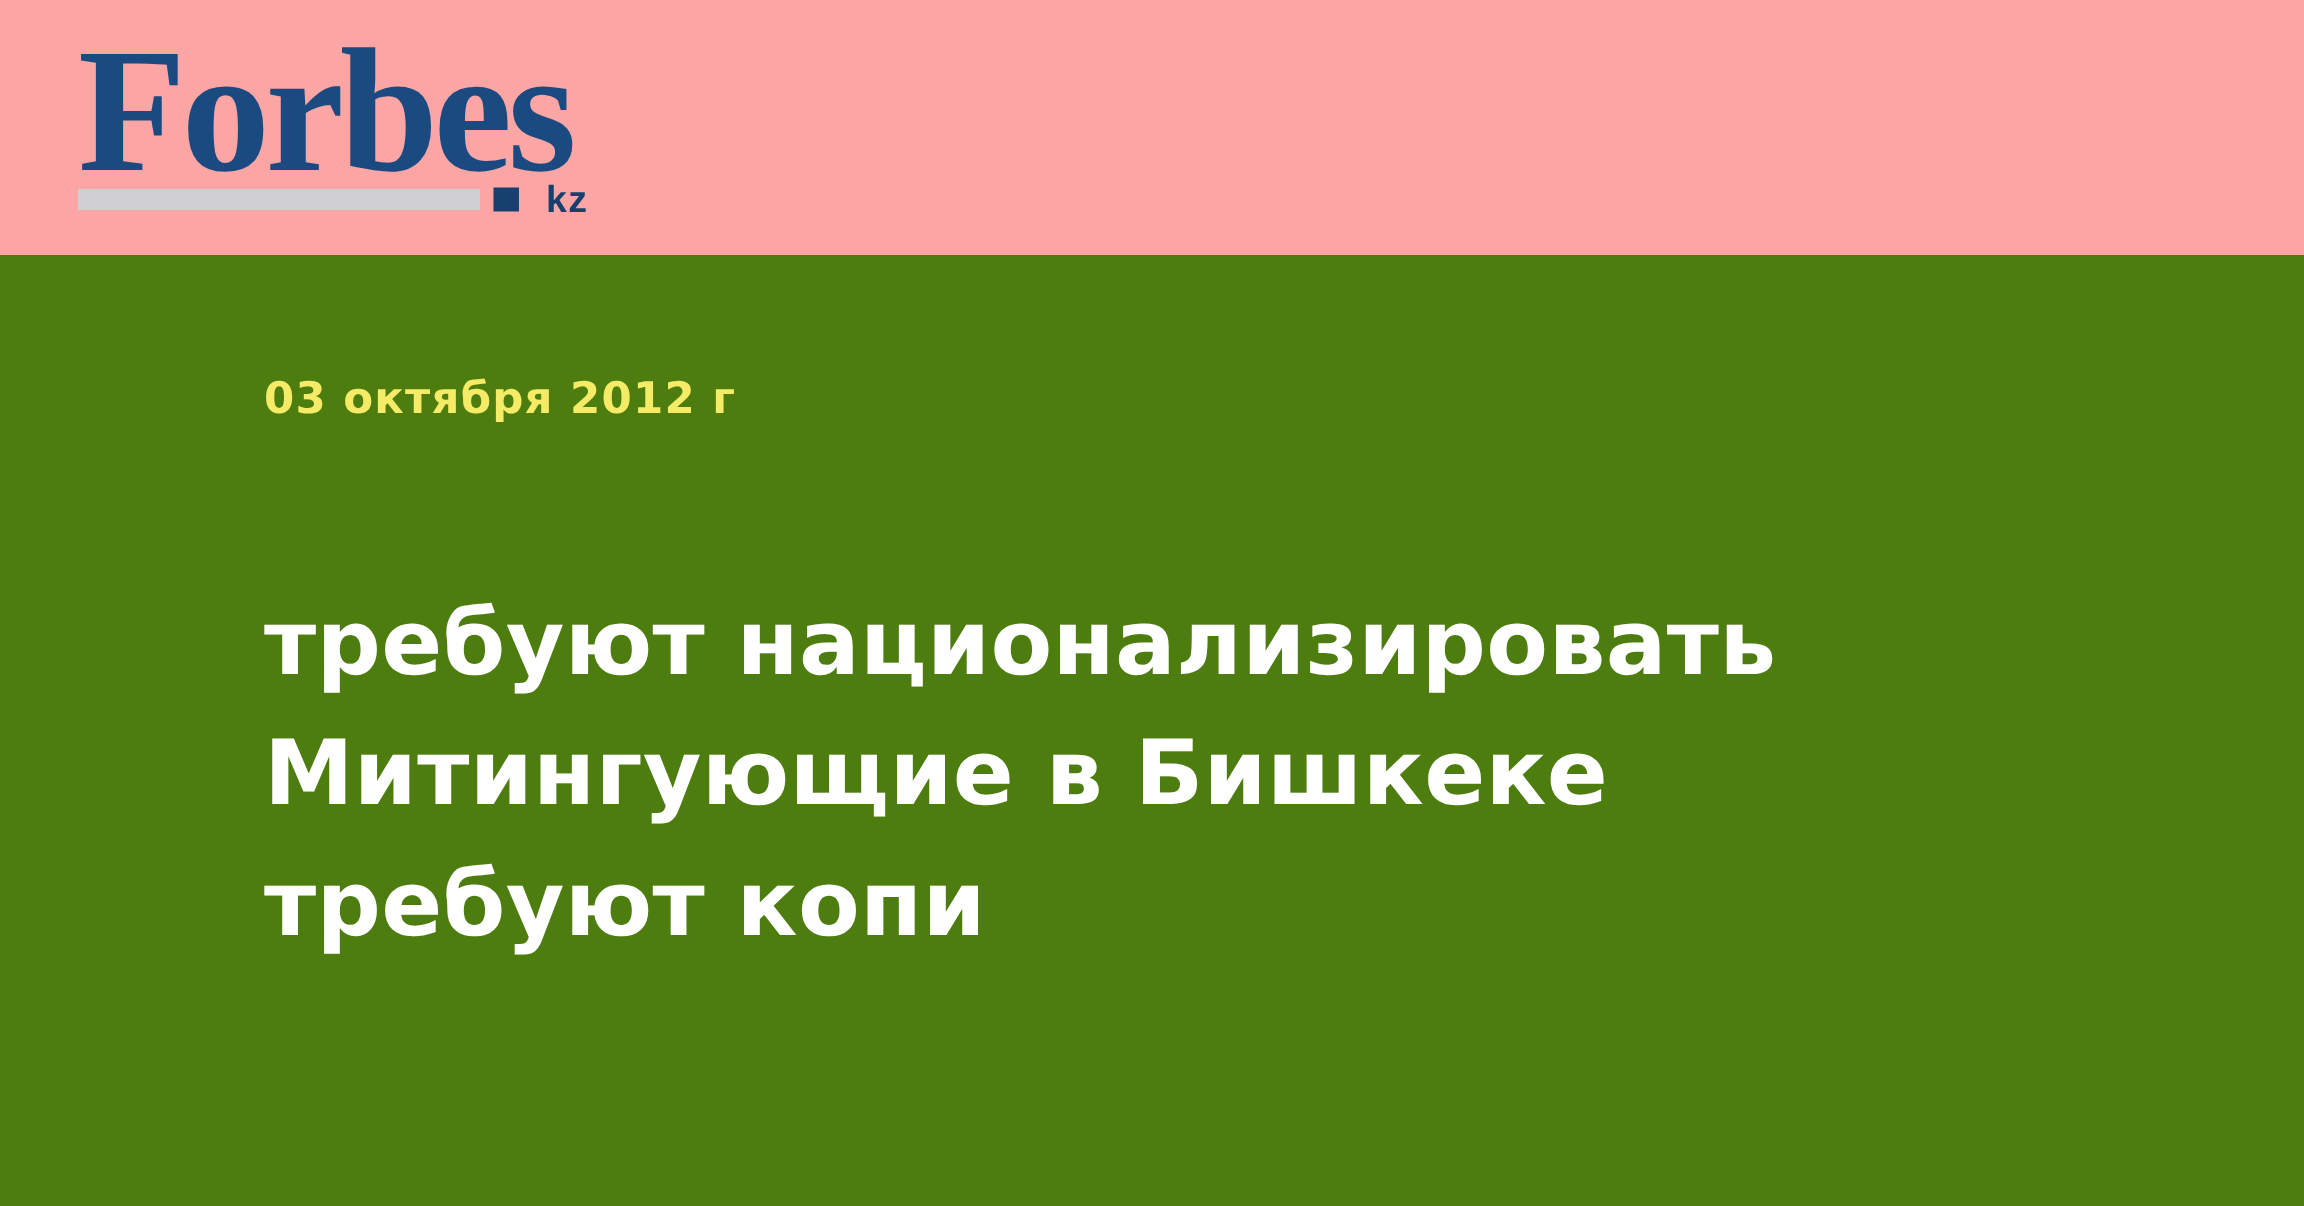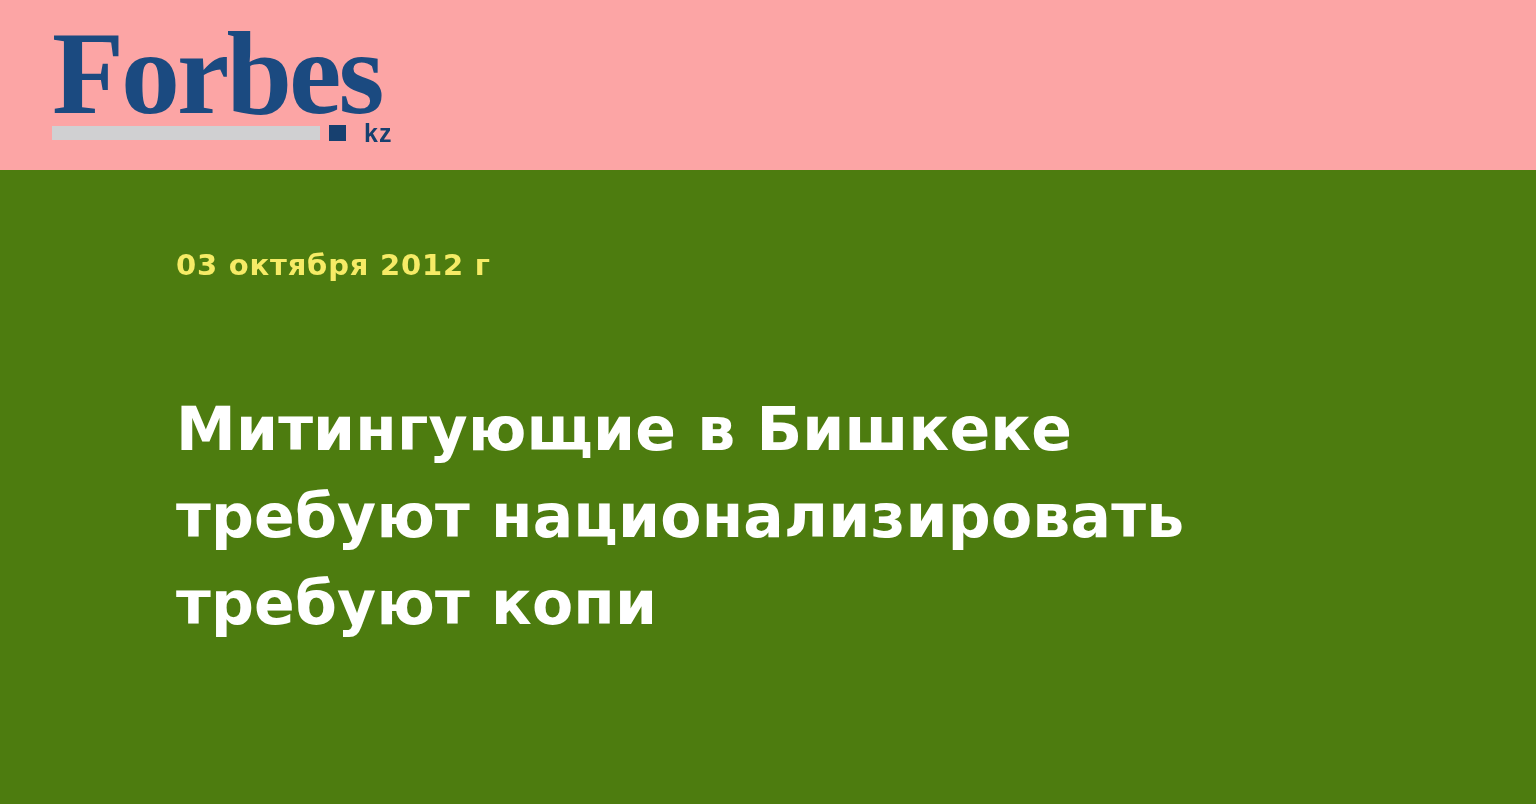--- a/index.html
+++ b/index.html
@@ -148,21 +148,21 @@
       <span class="logo-kz">kz</span>
     </div>
   </header>
 
   <section class="hero">
     <div class="hero-inner">
 
       <div class="article-date">03 октября 2012 г</div>
 
       <h1 class="article-title">
+        <span class="line">требуют национализировать</span>
         <span class="line">Митингующие в Бишкеке</span>
-        <span class="line">требуют национализировать</span>
         <span class="line">требуют копи</span>
       </h1>
 
     </div>
   </section>
 
 </div>
 
 </body></html>

